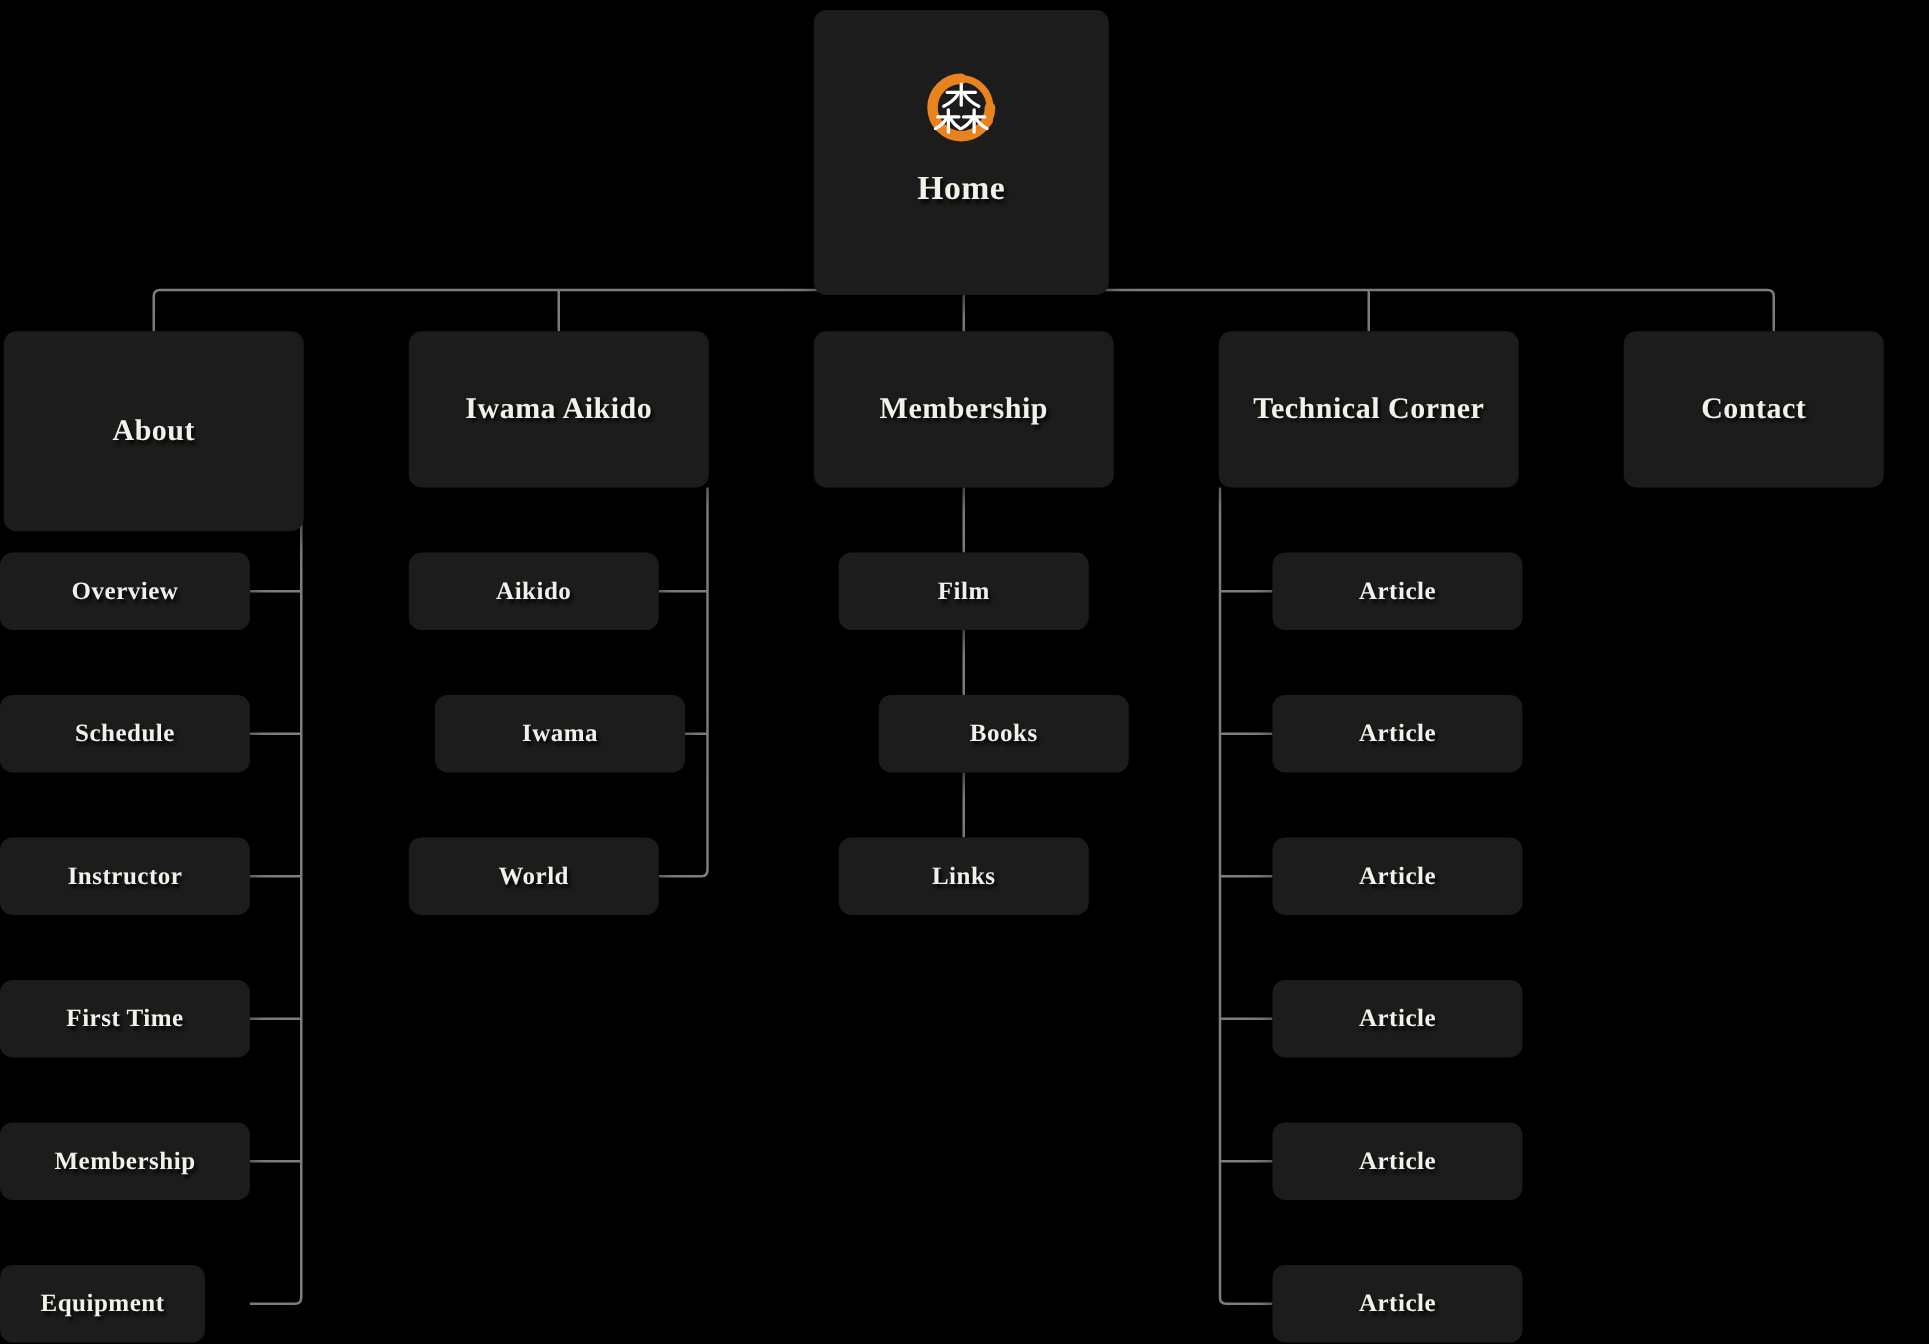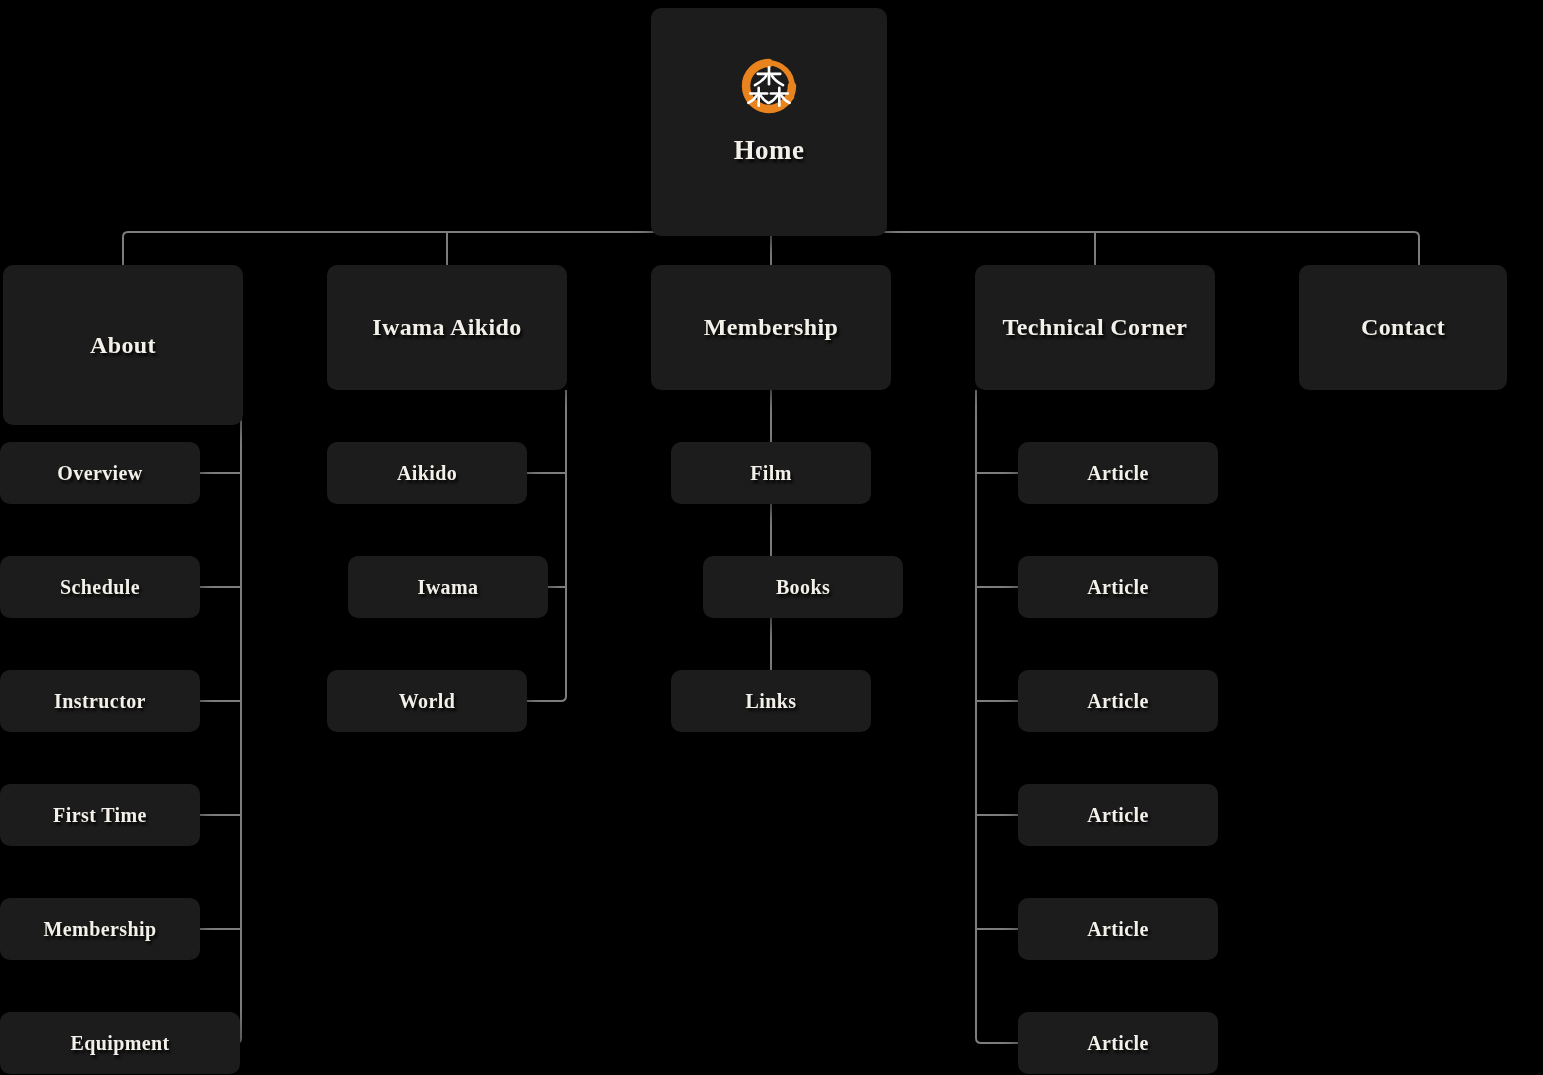--- a/index.html
+++ b/index.html
@@ -114,21 +114,21 @@
   </div>
   <div class="node" style="left:0px;top:670px;width:200px;height:62px;">
     <span class="lbl lbl-l2">Instructor</span>
   </div>
   <div class="node" style="left:0px;top:784px;width:200px;height:62px;">
     <span class="lbl lbl-l2">First Time</span>
   </div>
   <div class="node" style="left:0px;top:898px;width:200px;height:62px;">
     <span class="lbl lbl-l2">Membership</span>
   </div>
-  <div class="node" style="left:0px;top:1012px;width:240px;height:62px;">
+  <div class="node" style="left:0px;top:1012px;width:164px;height:62px;">
     <span class="lbl lbl-l2">Equipment</span>
   </div>
 
   <div class="node" style="left:327px;top:442px;width:200px;height:62px;">
     <span class="lbl lbl-l2">Aikido</span>
   </div>
   <div class="node" style="left:327px;top:556px;width:200px;height:62px;margin-left:21px;">
     <span class="lbl lbl-l2">Iwama</span>
   </div>
   <div class="node" style="left:327px;top:670px;width:200px;height:62px;">

